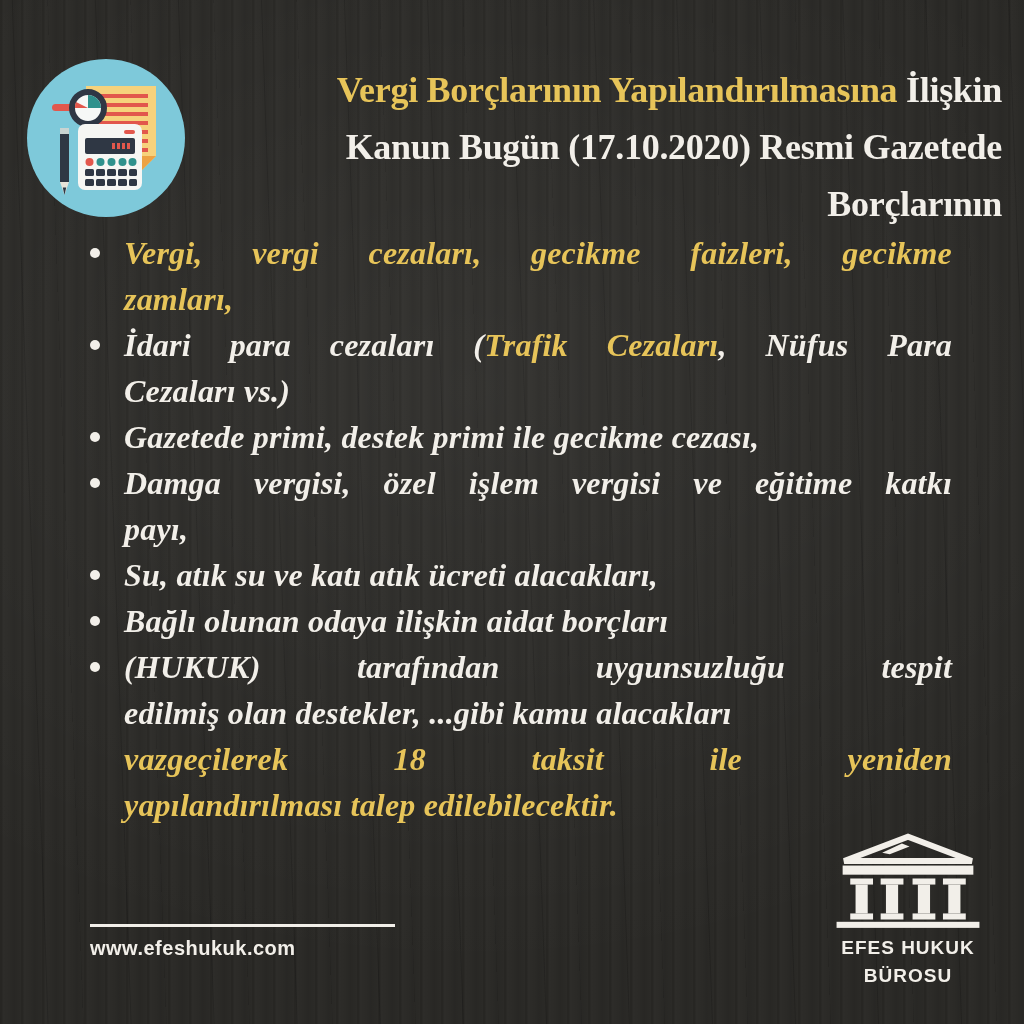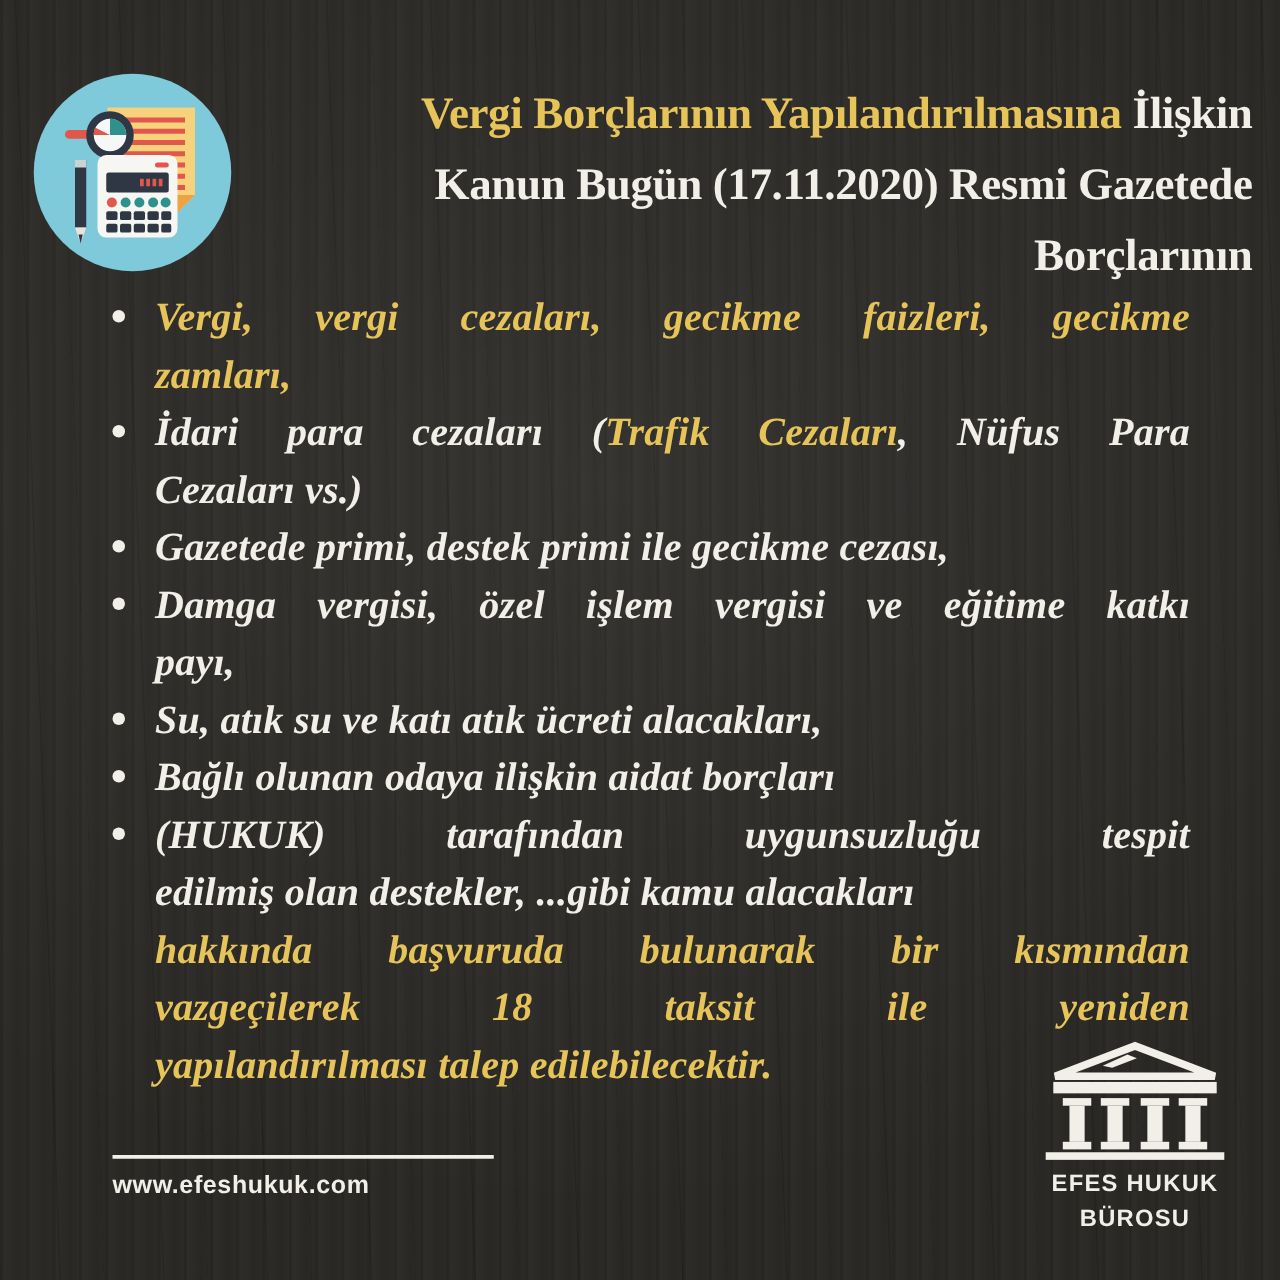--- a/index.html
+++ b/index.html
@@ -131,21 +131,21 @@
           <rect x="83" y="125" width="9" height="7" rx="1.5"></rect>
             <rect x="94" y="125" width="9" height="7" rx="1.5"></rect>
           <rect x="105" y="125" width="8" height="7" rx="1.5"></rect>
         </g>
       </g>
     </svg>
   </div>
 
   <div class="title">
       <div class="title-line"><span class="y">Vergi Borçlarının Yapılandırılmasına</span><span class="w"> İlişkin</span></div>
-      <div class="title-line"><span class="w">Kanun Bugün (17.11.2020) Resmi Gazetede</span></div>
+      <div class="title-line"><span class="w">Kanun Bugün (17.10.2020) Resmi Gazetede</span></div>
       <div class="title-line"><span class="w">Borçlarının</span></div>
     </div>
 
   <div class="content">
       <div class="bullet-item">
         <span class="bullet-dot"></span>
         <div class="line just"><span class="y">Vergi, vergi cezaları, gecikme faizleri, gecikme</span></div>
         <div class="line"><span class="y">zamları,</span></div>
       </div>
       <div class="bullet-item">
@@ -167,21 +167,20 @@
         <div class="line"><span class="w">Su, atık su ve katı atık ücreti alacakları,</span></div>
       </div>
       <div class="bullet-item">
         <span class="bullet-dot"></span>
         <div class="line"><span class="w">Bağlı olunan odaya ilişkin aidat borçları</span></div>
       </div>
       <div class="bullet-item">
         <span class="bullet-dot"></span>
         <div class="line just"><span class="w">(HUKUK) tarafından uygunsuzluğu tespit</span></div>
         <div class="line"><span class="w">edilmiş olan destekler, ...gibi kamu alacakları</span></div>
-        <div class="line just"><span class="y">hakkında başvuruda bulunarak bir kısmından</span></div>
         <div class="line just"><span class="y">vazgeçilerek 18 taksit ile yeniden</span></div>
         <div class="line"><span class="y">yapılandırılması talep edilebilecektir.</span></div>
       </div>
     </div>
 
   <div class="footer-left">
     <div class="rule"></div>
     <div class="website">www.efeshukuk.com</div>
   </div>
 

